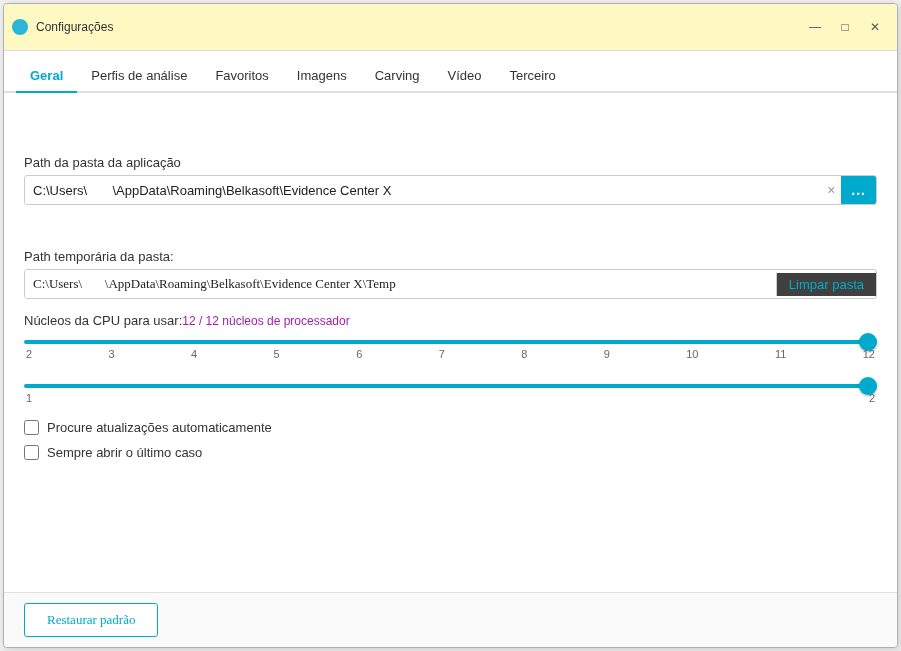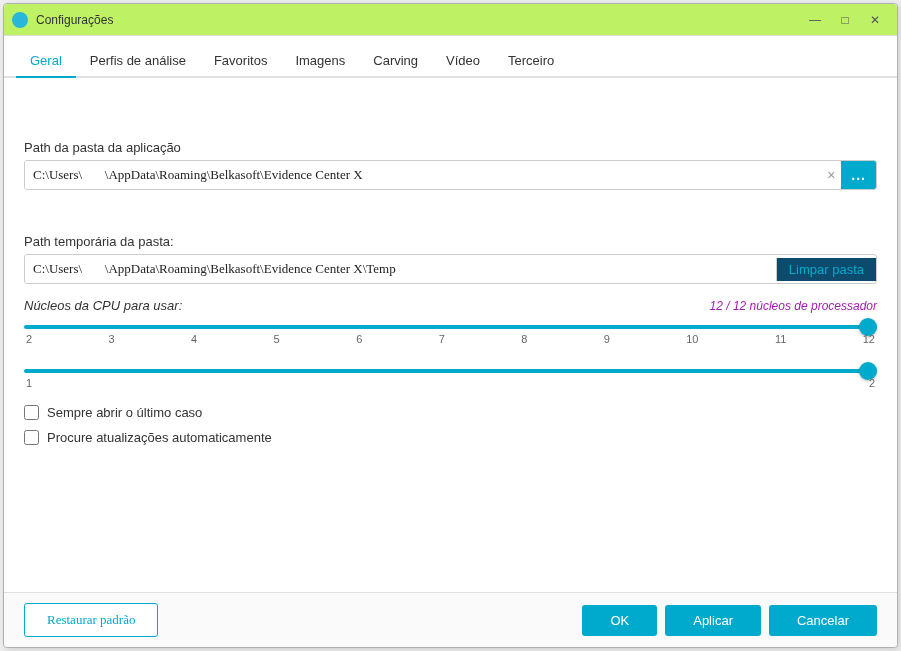--- a/index.html
+++ b/index.html
@@ -19,22 +19,22 @@
       background: #ffffff;
       border: 1px solid #b0b0b0;
       border-radius: 4px;
       display: flex;
       flex-direction: column;
       box-shadow: 2px 2px 8px rgba(0,0,0,0.15);
     }
     .titlebar {
       display: flex;
       align-items: center;
-      height: 32px;
-      background: #bef264;
+      height: 47px;
+      background: #fef9c3;
       border-bottom: 1px solid #ddd;
       padding: 0 8px;
       border-radius: 4px 4px 0 0;
     }
     .titlebar-icon {
       width: 16px;
       height: 16px;
       background: #29b6d8;
       border-radius: 50%;
       margin-right: 8px;
@@ -76,21 +76,21 @@
       cursor: pointer;
       font-size: 13px;
       color: #333;
       border-bottom: 2px solid transparent;
       margin-bottom: -2px;
       white-space: nowrap;
     }
     .tab.active {
       color: #00aacc;
       border-bottom: 2px solid #00aacc;
-      font-weight: 400;
+      font-weight: 700;
     }
 
     .content {
       flex: 1;
       padding: 18px 20px 10px 20px;
       overflow-y: auto;
     }
 
     .field-group {
       margin-bottom: 14px;
@@ -108,21 +108,21 @@
       border-radius: 3px;
       overflow: hidden;
     }
     .input-row input {
       flex: 1;
       border: none;
       outline: none;
       padding: 6px 8px;
       font-size: 13px;
       color: #222;
-      font-family: Liberation Serif, serif;
+      font-family: Liberation Sans, sans-serif;
     }
     .input-clear {
       color: #999;
       cursor: pointer;
       padding: 0 6px;
       font-size: 14px;
       user-select: none;
     }
     .input-browse {
       background: #00aacc;
@@ -145,40 +145,39 @@
     .temp-row input {
       flex: 1;
       border: none;
       outline: none;
       padding: 6px 8px;
       font-size: 13px;
       color: #222;
       font-family: Liberation Serif, serif;
     }
     .clear-btn {
-      background: #0c4a6e;
+      background: #404040;
       border: none;
       border-left: 1px solid #ccc;
       padding: 4px 12px;
       font-size: 13px;
       color: #00aacc;
       cursor: pointer;
       white-space: nowrap;
       text-align: center;
     }
 
     .slider-section {
       margin-bottom: 16px;
     }
     .slider-header {
       display: flex;
-      justify-content: space-between;
+      justify-content: flex-start;
       align-items: center;
       margin-bottom: 4px;
-      font-style: italic;
     }
     .slider-label { font-size: 13px; color: #333; }
     .slider-value { font-size: 12px; color: #a21caf; }
     input[type=range] {
       -webkit-appearance: none;
       appearance: none;
       width: 100%;
       height: 4px;
       background: #00aacc;
       border-radius: 2px;
@@ -338,34 +337,29 @@
     <div class="slider-section">
       <input type="range" min="1" max="2" value="2" style="">
       <div class="slider-ticks">
         <span>1</span>
         <span>2</span>
       </div>
     </div>
 
     <div class="checkbox-group">
       <div class="checkbox-item">
+        <input type="checkbox" id="auto_update" style="">
+        <label for="auto_update">Procure atualizações automaticamente</label>
+      </div>
+      <div class="checkbox-item">
         <input type="checkbox" id="last_case" style="">
         <label for="last_case">Sempre abrir o último caso</label>
-      </div>
-      <div class="checkbox-item">
-        <input type="checkbox" id="auto_update" style="">
-        <label for="auto_update">Procure atualizações automaticamente</label>
       </div>
     </div>
 
   </div>
 
   <div class="footer">
     <div class="footer-left">
       <button class="btn-default">Restaurar padrão</button>
     </div>
-    <div class="footer-right">
-      <button class="btn-primary">OK</button>
-      <button class="btn-primary">Aplicar</button>
-      <button class="btn-primary">Cancelar</button>
-    </div>
   </div>
 </div>
 
 </body></html>

